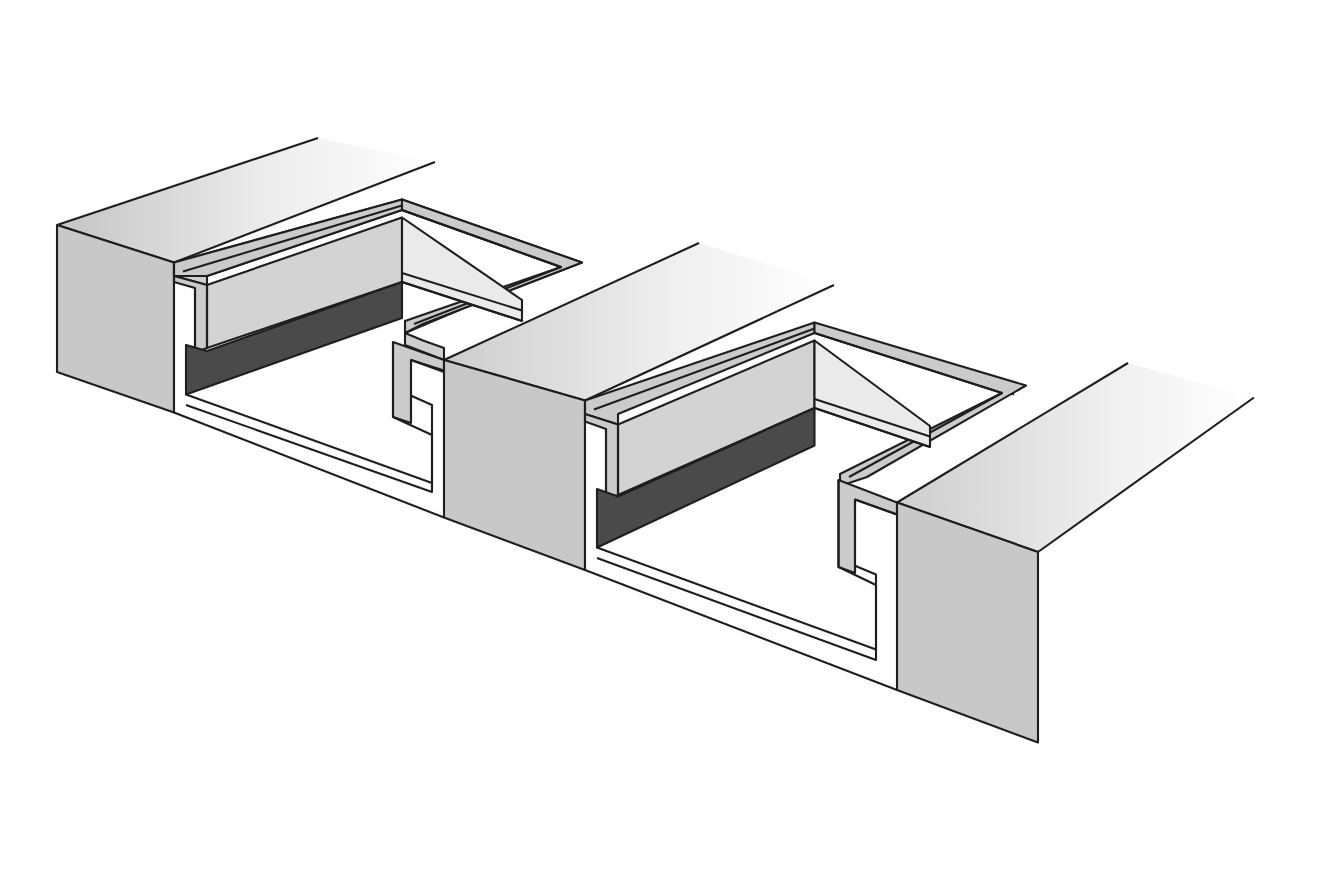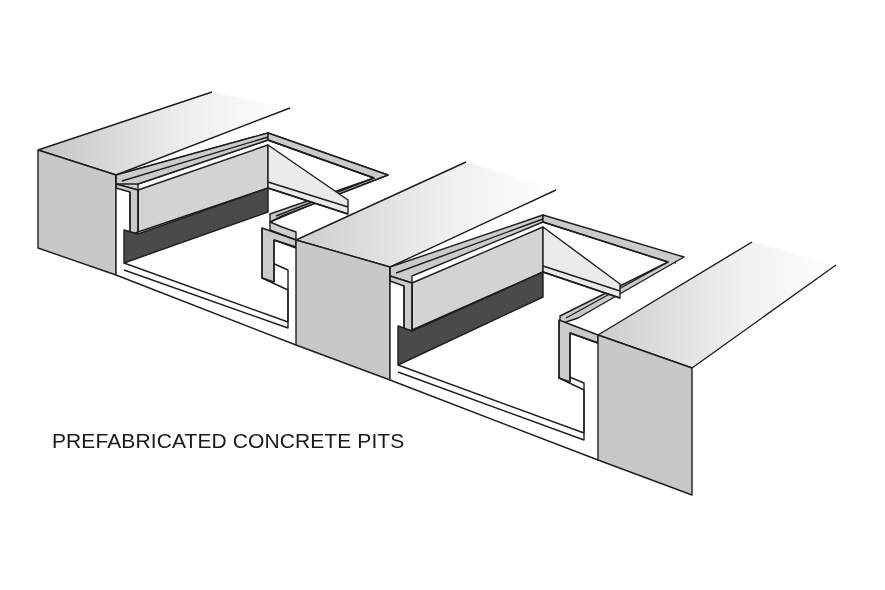--- a/index.html
+++ b/index.html
@@ -111,14 +111,13 @@
     <g>
       <polygon points="598,335 752,242 836,265 692,368" fill="url(#topGrad2)" stroke="none"></polygon>
       <line x1="598" y1="335" x2="752" y2="242"></line>
       <line x1="692" y1="368" x2="836" y2="265"></line>
       <line x1="598" y1="335" x2="692" y2="368"></line>
       <polygon points="598,335 692,368 692,495 598,460" fill="#c8c8c8"></polygon>
     </g>
   </g>
 </svg>
 
-<div class="caption">PREFABRICATED CONCRETE PITS</div>
 </div>
 
 </body></html>

